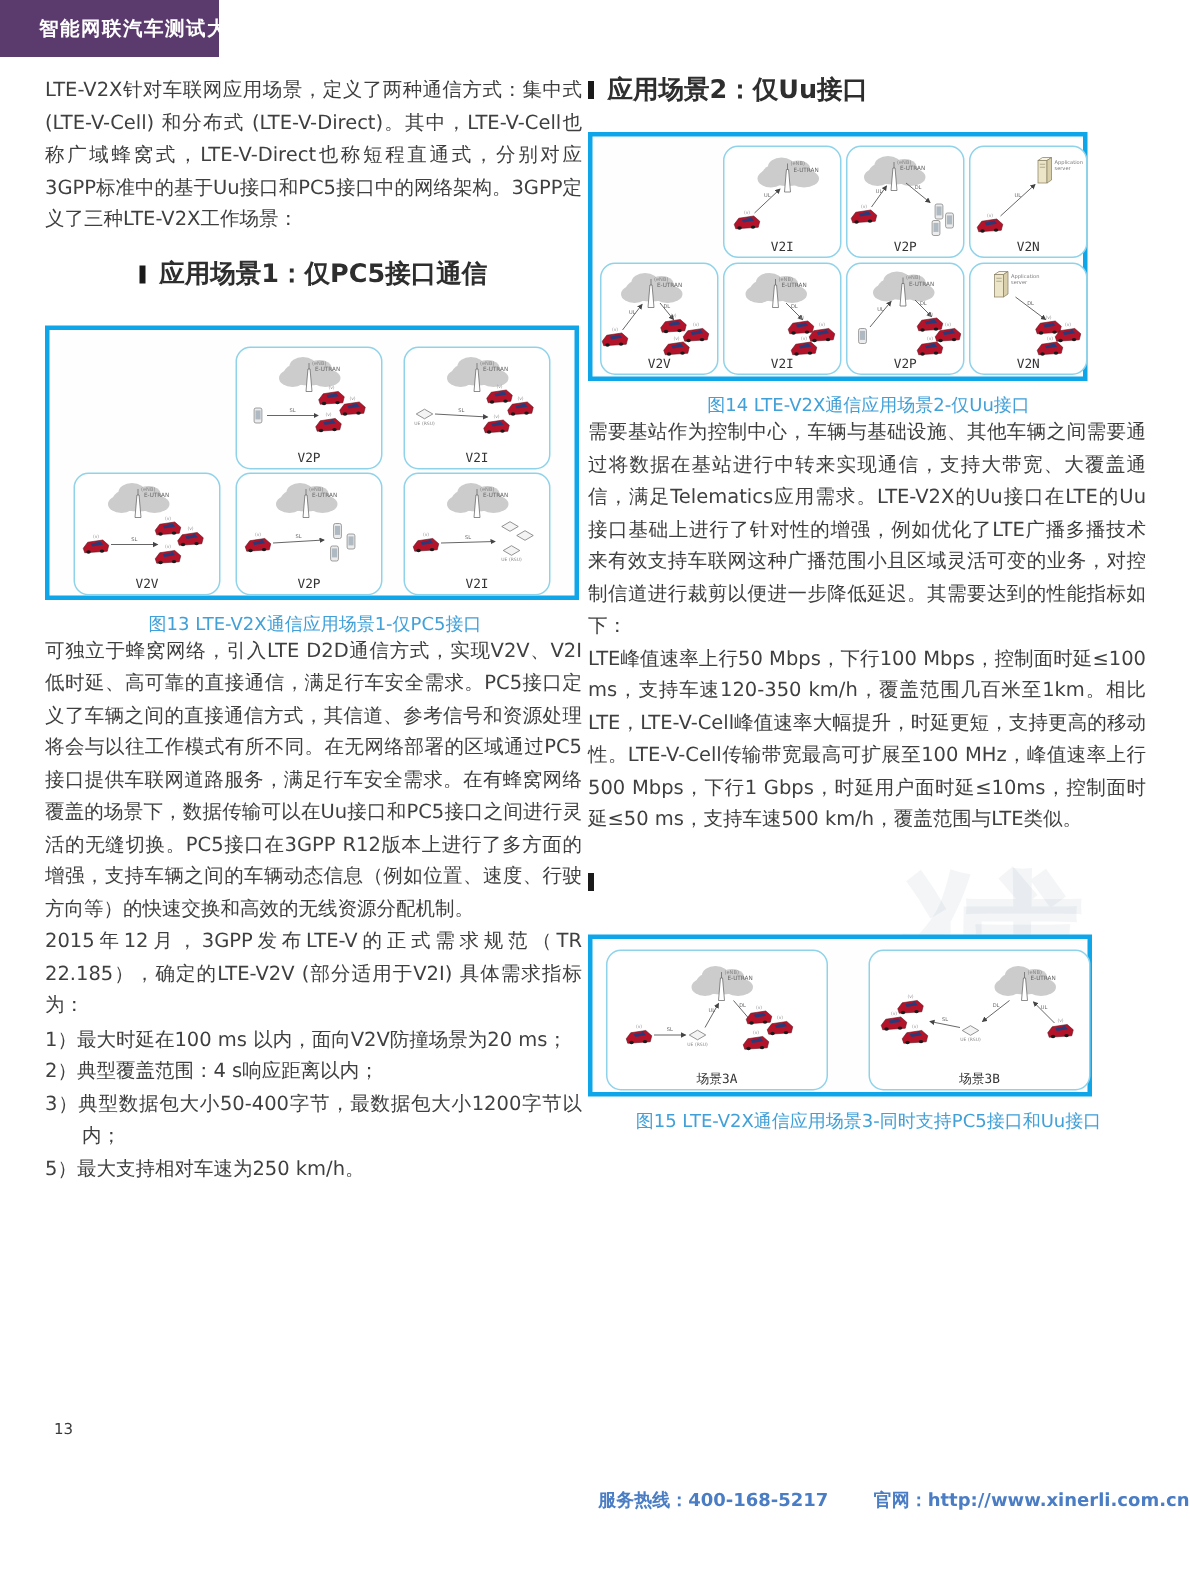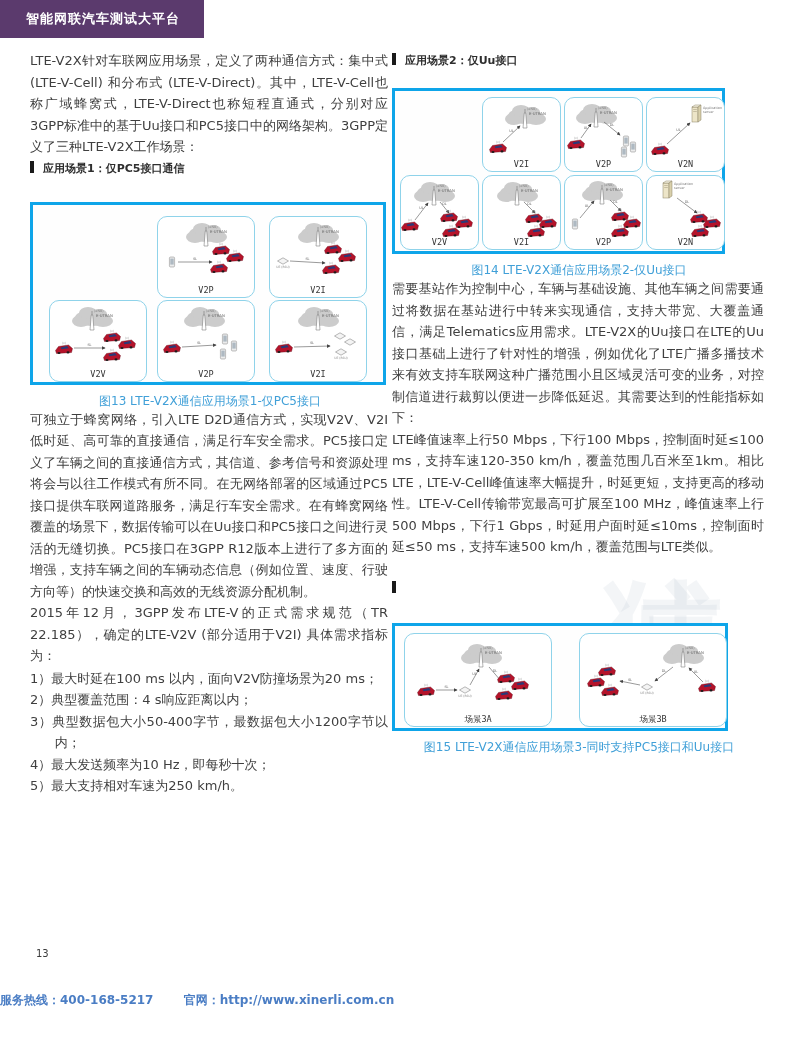--- a/index.html
+++ b/index.html
@@ -2,43 +2,43 @@
 <html><head>
 <meta charset="utf-8">
 <style>
   html,body{margin:0;padding:0;}
   body{
     width:793px;height:1058px;position:relative;background:#ffffff;
     font-family:"DejaVu Sans","Liberation Sans",sans-serif;color:#3f3f3f;
     overflow:hidden;
   }
   .header-bar{
-    position:absolute;left:0;top:0;width:204px;height:38px;background:#5b3a6d;
+    position:absolute;left:0;top:0;width:146px;height:38px;background:#5b3a6d;
     display:flex;align-items:center;box-sizing:border-box;padding-left:26px;
   }
   .header-bar .title{color:#ffffff;font-size:13px;font-weight:bold;letter-spacing:1px;white-space:nowrap;}
   .col{position:absolute;top:50px;}
   .col-left{left:30px;width:358px;}
   .col-right{left:392px;width:372px;}
   p.body-text{font-size:13px;line-height:21.5px;text-align:justify;margin:0;}
-  .sec-heading{font-size:11px;color:#2e2e2e;line-height:21px;margin:0;white-space:nowrap;}
+  .sec-heading{font-size:17px;color:#2e2e2e;line-height:21px;margin:0;white-space:nowrap;}
   .sec-bar{display:inline-block;width:4px;height:12px;background:#1a1a1a;margin-right:9px;vertical-align:-1px;}
   .figure{position:relative;border:3px solid #0ea5e9;background:#fefefe;box-sizing:border-box;}
   #figure13{width:356px;height:183px;margin-top:23px;}
   #figure14{width:333px;height:166px;margin-top:17px;}
   #figure15{width:336px;height:108px;margin-top:24px;}
   .panel{position:absolute;border:1px solid #8fd3ea;border-radius:10px;background:#ffffff;}
   .plabel{font-size:8.5px;fill:#333;text-anchor:middle;font-family:"DejaVu Sans Mono","Liberation Mono",monospace;}
   .caption{color:#41a0d8;font-size:12px;margin:8px 0 0 2px;line-height:16px;text-align:center;}
   .req-list{font-size:13px;line-height:21.5px;margin-top:1px;}
   .req-item{padding-left:1.9em;text-indent:-1.9em;text-align:justify;}
-  .m22{margin-top:22px;} .m15{} .m17{margin-top:17px;}
+  .m22{margin-top:22px;} .m15{margin-top:15px;text-align:center;} .m17{margin-top:17px;}
   .m25{margin-top:25px;} .m31{margin-top:31px;} .m20{margin-top:20px;}
   .footer{
-    position:absolute;left:0;top:992px;width:793px;text-align:left;
+    position:absolute;left:0;top:992px;width:793px;text-align:right;
     color:#4a7dc4;font-size:12px;font-weight:bold;
   }
   .footer a{color:#4a7dc4;text-decoration:none;}
   .page-num{position:absolute;left:36px;top:948px;font-size:10px;color:#3a3a3a;font-weight:normal;}
   .watermark{
     position:absolute;left:600px;top:480px;font-size:120px;line-height:1.05;
     color:rgba(160,178,192,0.13);writing-mode:vertical-rl;pointer-events:none;
     font-weight:bold;
   }
 </style>
@@ -285,21 +285,20 @@
          <text class="plabel" x="48" y="76">V2I</text>
        </svg>
     </div>
   <div class="caption">图13 LTE-V2X通信应用场景1-仅PC5接口</div>
   <p class="body-text m17">可独立于蜂窝网络，引入LTE D2D通信方式，实现V2V、V2I低时延、高可靠的直接通信，满足行车安全需求。PC5接口定义了车辆之间的直接通信方式，其信道、参考信号和资源处理将会与以往工作模式有所不同。在无网络部署的区域通过PC5接口提供车联网道路服务，满足行车安全需求。在有蜂窝网络覆盖的场景下，数据传输可以在Uu接口和PC5接口之间进行灵活的无缝切换。PC5接口在3GPP R12版本上进行了多方面的增强，支持车辆之间的车辆动态信息（例如位置、速度、行驶方向等）的快速交换和高效的无线资源分配机制。</p>
   <p class="body-text m31">2015年12月，3GPP发布LTE-V的正式需求规范（TR 22.185），确定的LTE-V2V (部分适用于V2I) 具体需求指标为：</p>
   <div class="req-list" id="req-list">
       <div class="req-item">1）最大时延在100 ms 以内，面向V2V防撞场景为20 ms；</div>
       <div class="req-item">2）典型覆盖范围：4 s响应距离以内；</div>
       <div class="req-item">3）典型数据包大小50-400字节，最数据包大小1200字节以内；</div>
-      <div class="req-item">4）最大发送频率为10 Hz，即每秒十次；</div>
       <div class="req-item">5）最大支持相对车速为250 km/h。</div>
     </div>
 </div>
 
 <div class="col col-right">
   <h3 class="sec-heading"><span class="sec-bar"></span><span>应用场景2：仅Uu接口</span></h3>
   <div class="figure" id="figure14">
       <svg class="panel" style="left:87px;top:6px" width="77" height="73" viewBox="0 0 77 73">
 
   <g>

